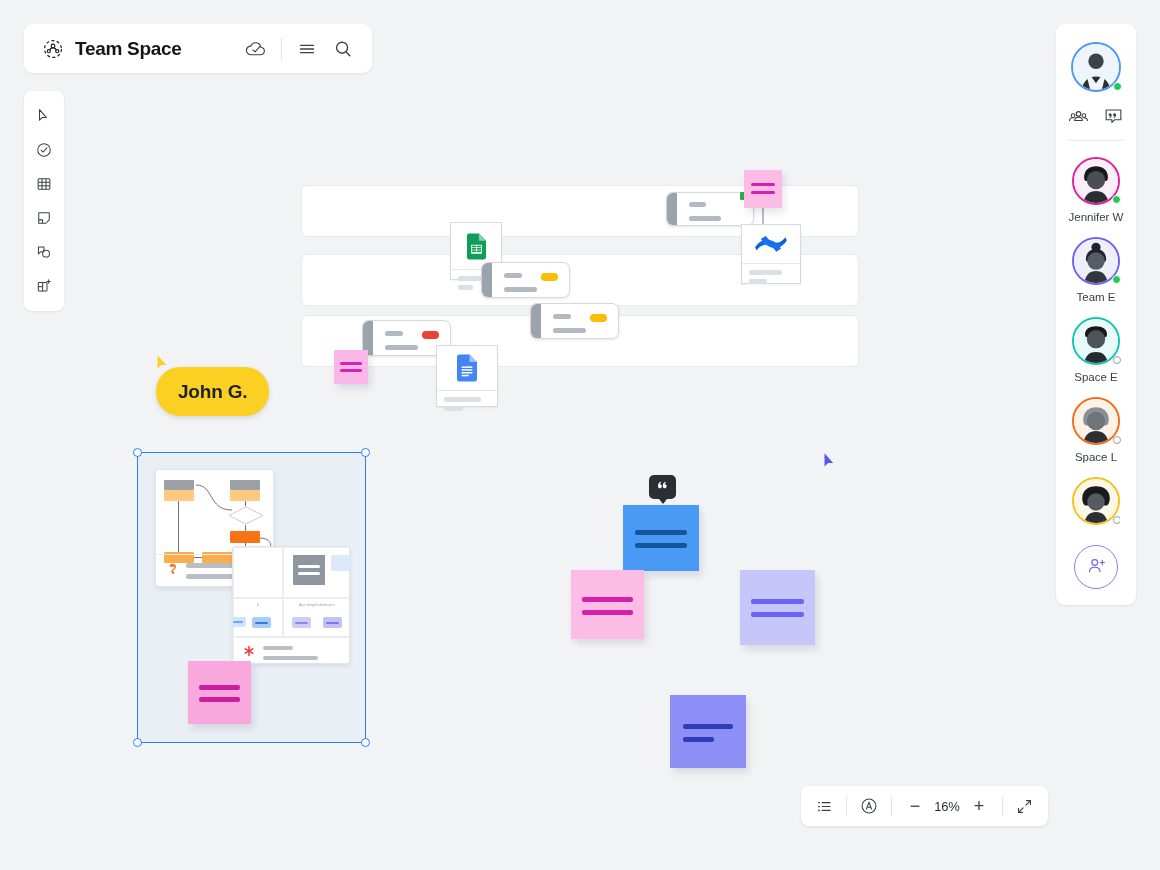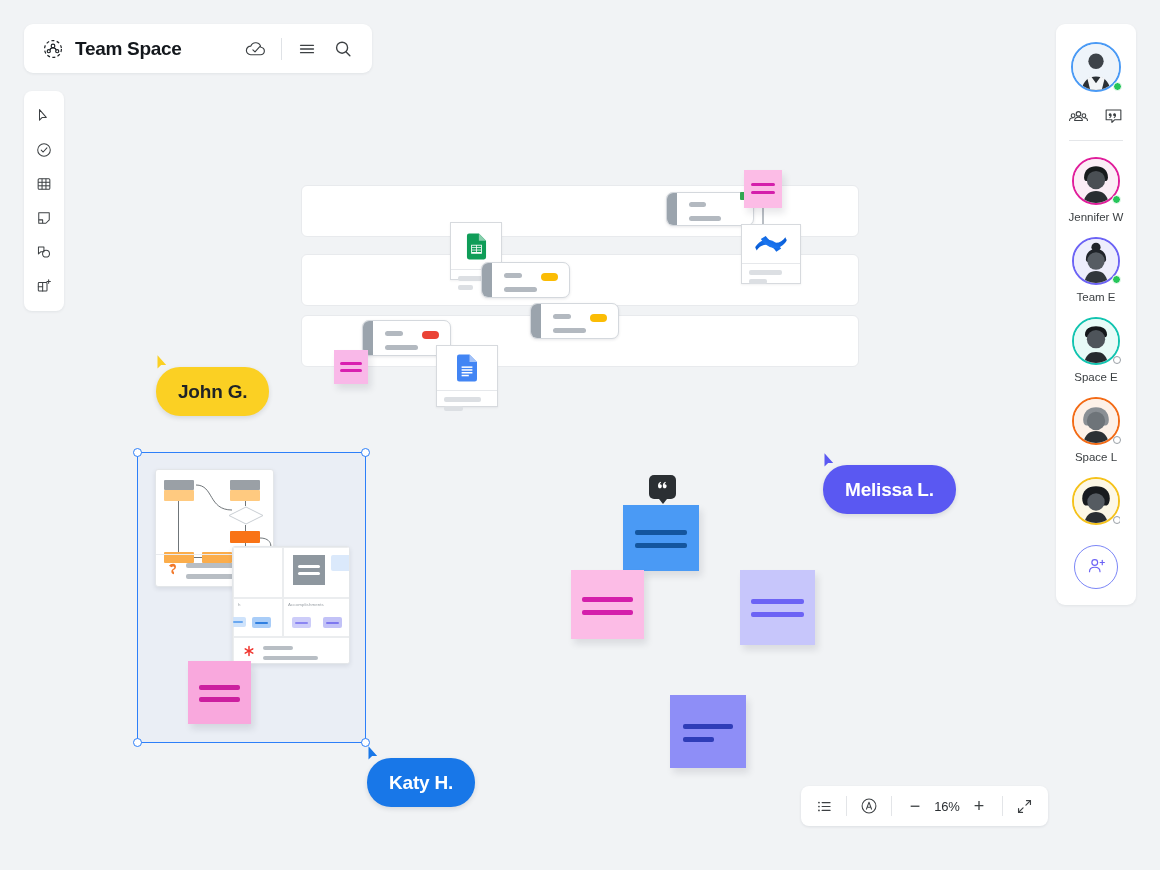--- a/index.html
+++ b/index.html
@@ -40,21 +40,21 @@
     display: flex; flex-direction: column; align-items: center;
   }
   .tool {
     width: 34px; height: 34px; display: flex;
     align-items: center; justify-content: center;
     cursor: pointer; border-radius: 5px;
   }
   .tool svg { display: block; }
 
   
-  .canvas { position: absolute; inset: 0; }
+  .canvas { position: absolute; inset: 0; text-align: center; }
 
   .lane {
     position: absolute; background: #ffffff;
     border: 1px solid #e8eaed; border-radius: 6px;
   }
 
   
   .filecard {
     position: absolute; background: #fff;
     border: 1px solid #d7dade;
@@ -539,35 +539,22 @@
       <span>John G.</span>
     </div>
   </div>
 
   <div class="cursor" style="left:823px; top:452px;">
     <span class="arrow" style="left:0; top:0;">
       <svg width="17" height="19" viewBox="0 0 17 19">
           <path d="M1.5 1.2v13.3l3.6-3.6h5.1z" fill="#5a58f2"></path>
         </svg>
     </span>
-    <div class="bubble" style="margin-top:13px; background:#5a58f2; color:#ffffff;">
-      <span>Melissa L.</span>
-    </div>
-  </div>
-
-  <div class="cursor" style="left:367px; top:745px;">
-    <span class="arrow" style="left:0; top:0;">
-      <svg width="17" height="19" viewBox="0 0 17 19">
-          <path d="M1.5 1.2v13.3l3.6-3.6h5.1z" fill="#1877e8"></path>
-        </svg>
-    </span>
-    <div class="bubble" style="margin-top:13px; background:#1877e8; color:#ffffff;">
-      <span>Katy H.</span>
-    </div>
-  </div>
+  </div>
+
 
 </div>
 
 <div class="sidebar">
 
   <div class="avatar-wrap me">
     <span class="avatar" style="border-color:#4a9af5; background:#e8f1fb;">
       <svg viewBox="0 0 48 48">
         <rect width="48" height="48" fill="#eef4fa"></rect>
         <circle cx="24" cy="18" r="8" fill="#3d4349"></circle>

